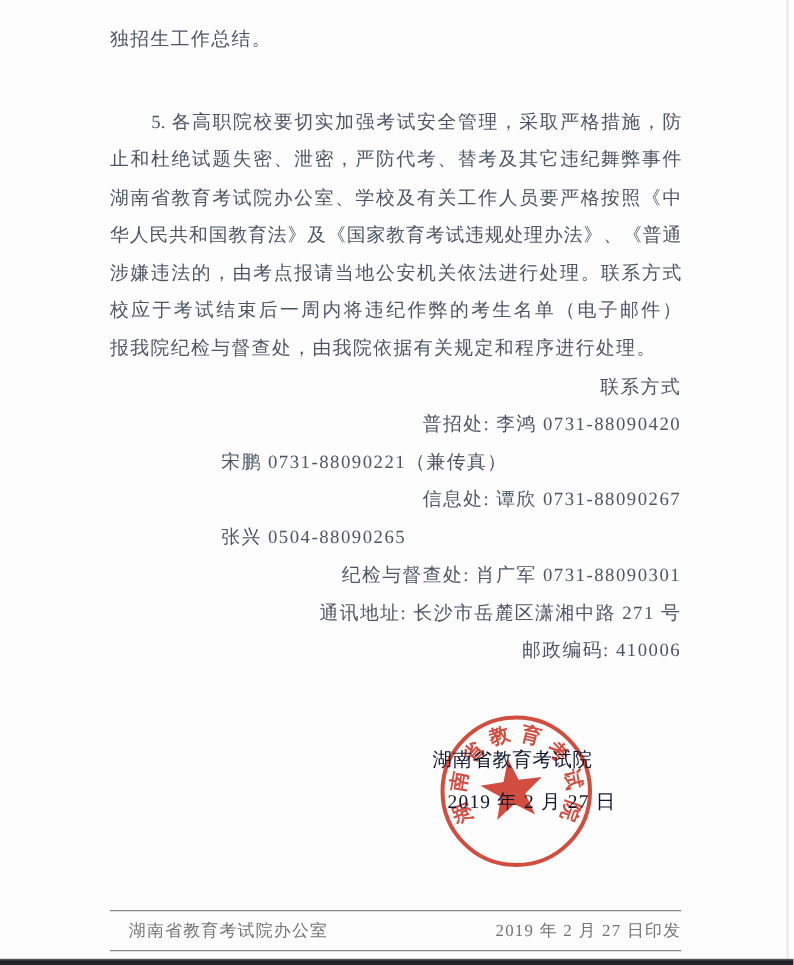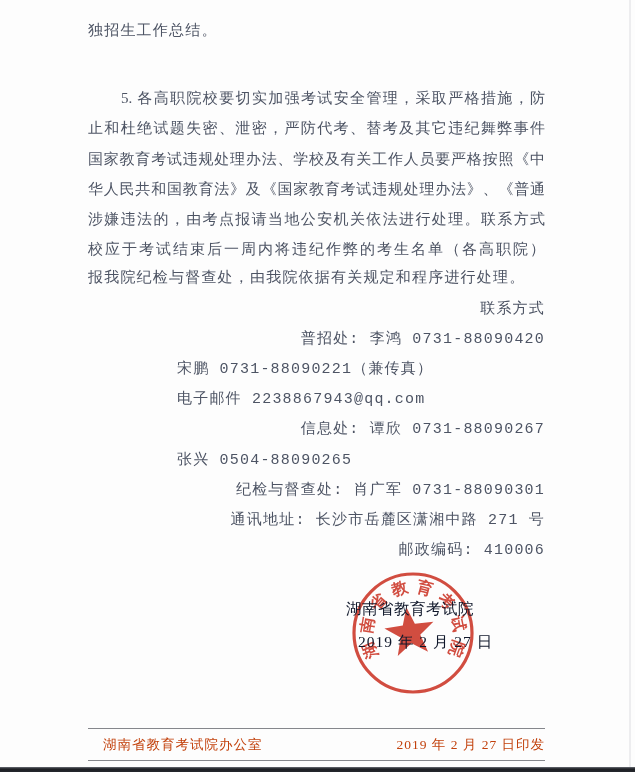--- a/index.html
+++ b/index.html
@@ -6,21 +6,21 @@
   .page {
     position:relative; width:635px; height:772px;
     background:#fdfdfd; overflow:hidden;
     font-family:"Liberation Serif","DejaVu Serif",serif;
   }
   
   .doc-body {
     position:absolute; left:88px; top:17px; width:457px;
     font-size:15px; line-height:30.2px; color:#4d5464;
   }
-  .ln { letter-spacing:1.2px; white-space:nowrap;font-family:Liberation Mono, monospace; }
+  .ln { letter-spacing:1.2px; white-space:nowrap; }
   .jl { text-align:justify; text-align-last:justify; letter-spacing:0; white-space:normal; }
   .ind { text-indent:33px;margin-top:36px; }
   .m1 { margin-left:34px;text-align:right; }
   .m2 { margin-left:89px; }
   
   .signature {
     position:absolute; left:346px; top:592px; z-index:3;
     font-size:15.5px; color:#0f172a; line-height:33px; letter-spacing:0.5px;
   }
   .sig-date { padding-left:12px; letter-spacing:1px; }
@@ -29,21 +29,21 @@
   .seal svg { display:block; }
   .seal text {
     font-size:16px; font-weight:bold; fill:#cc3527;
     font-family:"Liberation Serif","DejaVu Serif",serif;
   }
   
   .footer { position:absolute; left:88px; top:728px; width:457px; }
   .f-line { height:0; border-top:1px solid #85878c; }
   .f-row {
     display:flex; justify-content:space-between; align-items:center;
-    height:31px; font-size:13.5px; color:#c2410c; letter-spacing:1px;
+    height:31px; font-size:13.5px; color:#737373; letter-spacing:1px;
     padding-left:15px;
   }
   
   .edge-right {
     position:absolute; top:0; left:629px; width:2px; height:772px;
     background:#ededef;
   }
   .edge-bottom {
     position:absolute; left:0; top:767px; width:635px; height:5px;
     background:linear-gradient(#6a6e76, #1c1e23 40%, #26282e);
@@ -51,29 +51,28 @@
 </style>
 </head>
 <body>
 
 <div class="page">
 
   <div class="doc-body">
     <div class="ln">独招生工作总结。</div>
     <div class="jl ind">5. 各高职院校要切实加强考试安全管理，采取严格措施，防</div>
     <div class="jl">止和杜绝试题失密、泄密，严防代考、替考及其它违纪舞弊事件</div>
-    <div class="jl">国家教育考试违规处理办法、学校及有关工作人员要严格按照《中</div>
+    <div class="jl">湖南省教育考试院办公室、学校及有关工作人员要严格按照《中</div>
     <div class="jl">华人民共和国教育法》及《国家教育考试违规处理办法》、《普通</div>
     <div class="jl">涉嫌违法的，由考点报请当地公安机关依法进行处理。联系方式</div>
-    <div class="jl">校应于考试结束后一周内将违纪作弊的考生名单（各高职院）</div>
+    <div class="jl">校应于考试结束后一周内将违纪作弊的考生名单（电子邮件）</div>
     <div class="ln">报我院纪检与督查处，由我院依据有关规定和程序进行处理。</div>
     <div class="ln m1">联系方式</div>
     <div class="ln m1">普招处: 李鸿 0731-88090420</div>
     <div class="ln m2">宋鹏 0731-88090221（兼传真）</div>
-    <div class="ln m2">电子邮件 2238867943@qq.com</div>
     <div class="ln m1">信息处: 谭欣 0731-88090267</div>
     <div class="ln m2">张兴 0504-88090265</div>
     <div class="ln m1">纪检与督查处: 肖广军 0731-88090301</div>
     <div class="ln m1">通讯地址: 长沙市岳麓区潇湘中路 271 号</div>
     <div class="ln m1">邮政编码: 410006</div>
   </div>
 
   <div class="seal">
     <svg id="seal-svg" width="150" height="150" viewBox="0 0 150 150">
       <circle cx="75" cy="75" r="59" fill="none" stroke="#cc3527" stroke-width="3.2"></circle>

